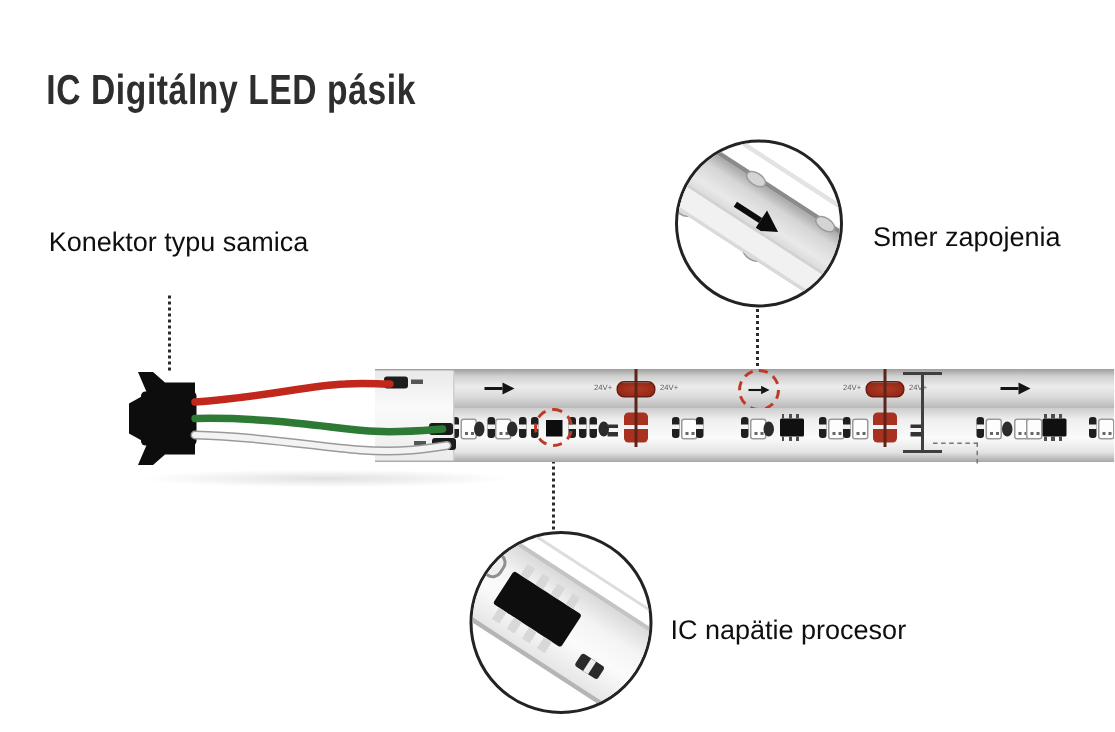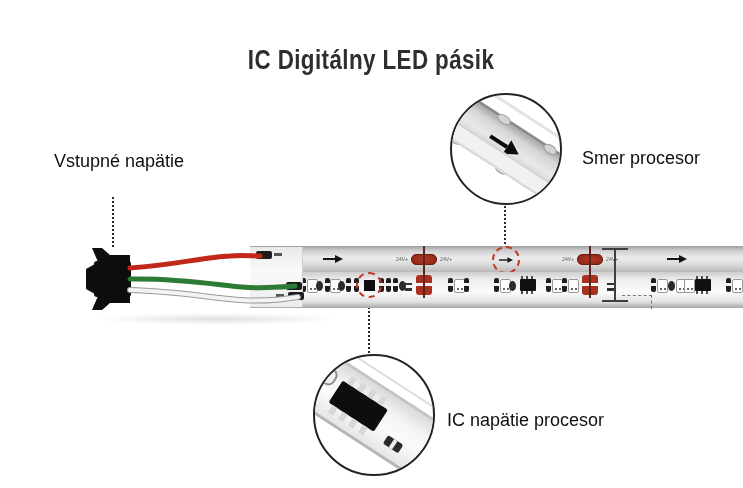--- a/index.html
+++ b/index.html
@@ -1,20 +1,20 @@
 <!DOCTYPE html>
 <html><head>
 <meta charset="utf-8">
 <style>
   html,body{margin:0;padding:0;background:#fff;}
   #canvas{position:relative;width:743px;height:488px;background:#ffffff;overflow:hidden;
           font-family:"Liberation Sans",sans-serif;}
 
   
-  .title{position:absolute;left:0;top:44px;width:100%;text-align:center;
+  .title{position:absolute;left:0;top:44px;width:100%;text-align:left;
          color:#2e2e2e;font-weight:bold;font-size:28px;}
   .title span{display:inline-block;transform:scaleX(.8);letter-spacing:.5px;}
   .lbl{position:absolute;color:#0f0f0f;font-size:18px;white-space:nowrap;}
   #lbl-conn{left:8px;top:150px;width:222px;text-align:center;line-height:22px;}
   #lbl-dir{left:582px;top:148px;}
   #lbl-ic{left:447px;top:410px;}
 
   
   .lead{position:absolute;width:0;border-left:2px dotted #2b2b2b;}
   #lead-conn{left:112px;top:197px;height:50px;}
@@ -124,23 +124,23 @@
   .res2::after{content:"";position:absolute;left:7px;top:0;width:4px;height:10px;background:#ededed;}
 </style>
 </head>
 <body>
 
 <div id="canvas" style="--hl: #bf3a26; --pad: #a8321f;">
 
   <div class="title"><span>IC Digitálny LED pásik</span></div>
 
   <div class="lbl" id="lbl-conn">
-    <div>Vstupné napätie</div>
-  </div>
-  <div class="lbl" id="lbl-dir">Smer procesor</div>
+    <div>Konektor typu samica</div>
+  </div>
+  <div class="lbl" id="lbl-dir">Smer zapojenia</div>
   <div class="lbl" id="lbl-ic">IC napätie procesor</div>
 
   <div class="lead" id="lead-conn"></div>
   <div class="lead" id="lead-dir"></div>
   <div class="lead" id="lead-ic"></div>
 
   <div id="shadow"></div>
 
   <div id="strip">
     <div id="strip-topface">

